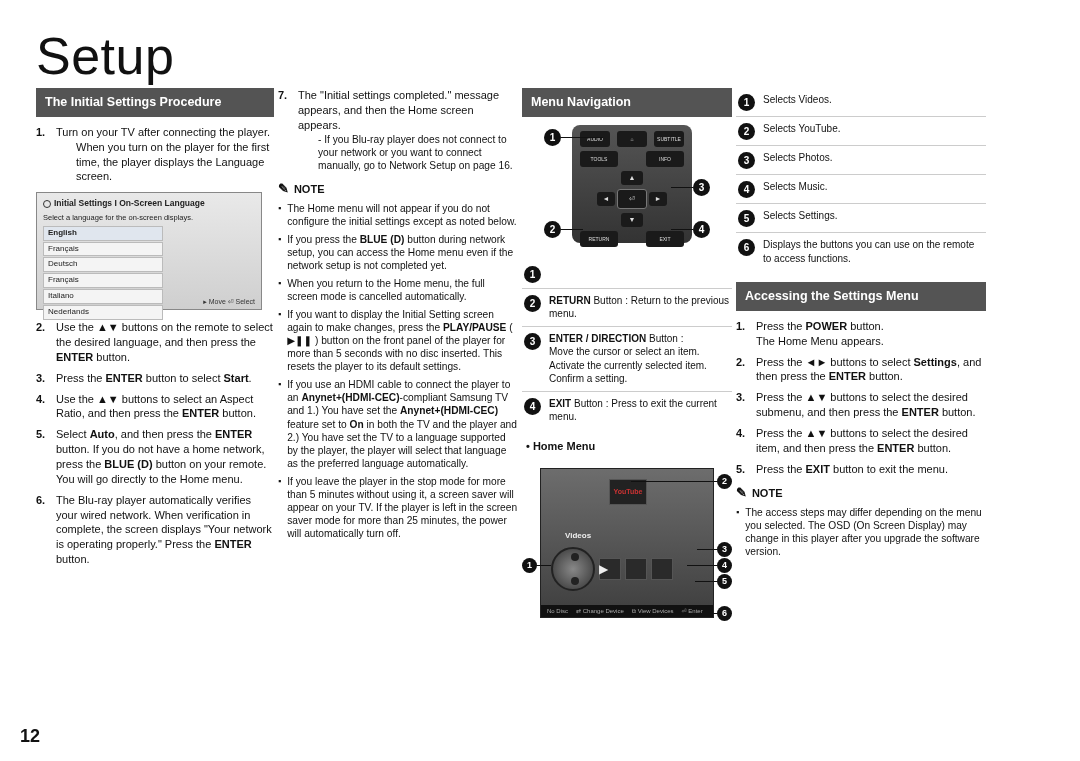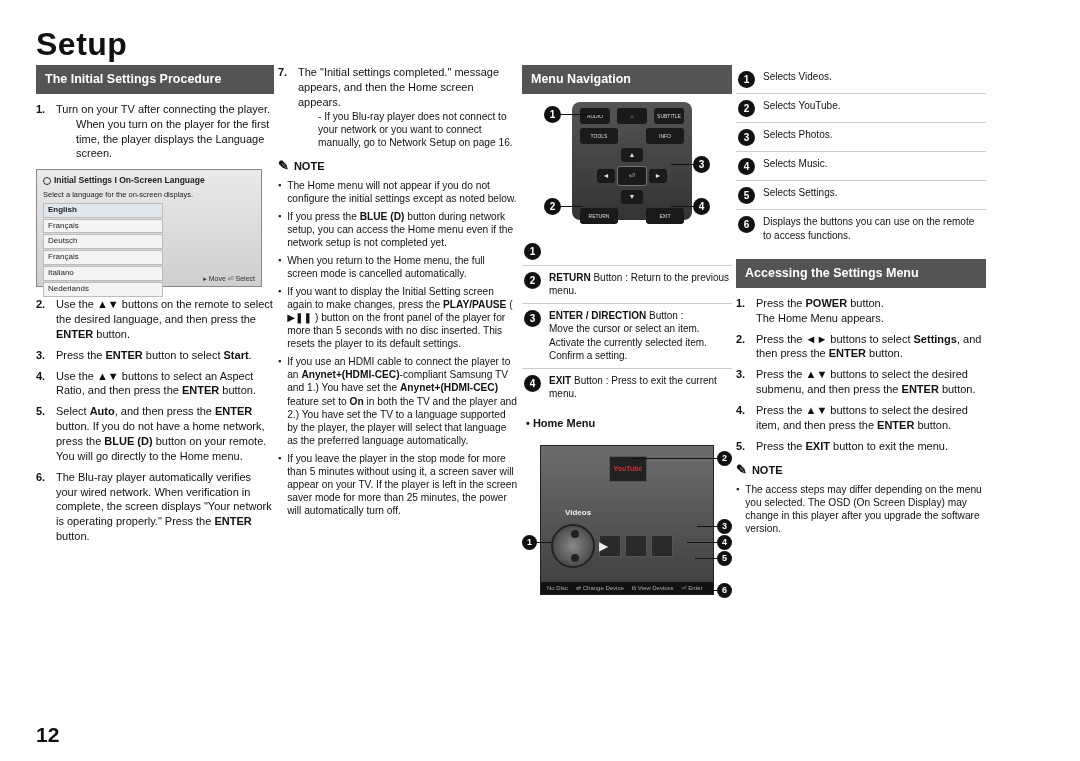--- a/index.html
+++ b/index.html
@@ -1,18 +1,18 @@
 <!DOCTYPE html>
 <html><head>
 <meta charset="utf-8">
 <style>
   * { box-sizing: border-box; margin: 0; padding: 0; }
   html, body { width: 1080px; height: 761px; background: #fff; font-family: Arial, Helvetica, sans-serif; color: #111; }
   .page { padding: 26px 36px 10px 36px; position: relative; height: 100%; }
-  .title { font-size: 32px; font-weight: 700; letter-spacing: 0.5px; margin-bottom: 2px; }
+  .title { font-size: 52px; font-weight: 400; letter-spacing: 0.5px; margin-bottom: 2px; }
   .cols { display: flex; gap: 4px; }
   .col { font-size: 11px; line-height: 1.35; }
   .c1 { width: 238px; }
   .c2 { width: 240px; }
   .c3 { width: 210px; }
   .c4 { width: 250px; }
   .band { background: #545454; color: #fff; font-weight: 700; font-size: 12.5px; padding: 6px 9px; margin-bottom: 8px; }
   ol.steps { list-style: none; counter-reset: none; padding: 0; }
   ol.steps > li { display: flex; gap: 6px; margin-bottom: 6px; }
   ol.steps > li .num { font-weight: 700; min-width: 14px; }
@@ -82,21 +82,21 @@
   .homewrap .c2r { right:0; top:16px; } .homewrap .l2r { right:15px; top:23px; width:86px; }
   .homewrap .c3r { right:0; top:84px; } .homewrap .l3r { right:15px; top:91px; width:20px; }
   .homewrap .c4r { right:0; top:100px; } .homewrap .l4r { right:15px; top:107px; width:30px; }
   .homewrap .c5r { right:0; top:116px; } .homewrap .l5r { right:15px; top:123px; width:22px; }
   .homewrap .c6r { right:0; top:148px; } .homewrap .l6r { right:15px; top:155px; width:18px; }
 
   
   .legend .descrow { border-bottom:1px solid #ccc; }
   .legend .descrow:last-child { border-bottom:none; }
 
-  .pagenum { position:absolute; left:36px; bottom:14px; font-size:21px; font-weight:700; }
+  .pagenum { position:absolute; left:20px; bottom:14px; font-size:18px; font-weight:700; }
 </style>
 </head>
 <body>
 
 <div class="page">
   <div class="title">Setup</div>
 
   <div class="cols">
 
     <div class="col c1">

